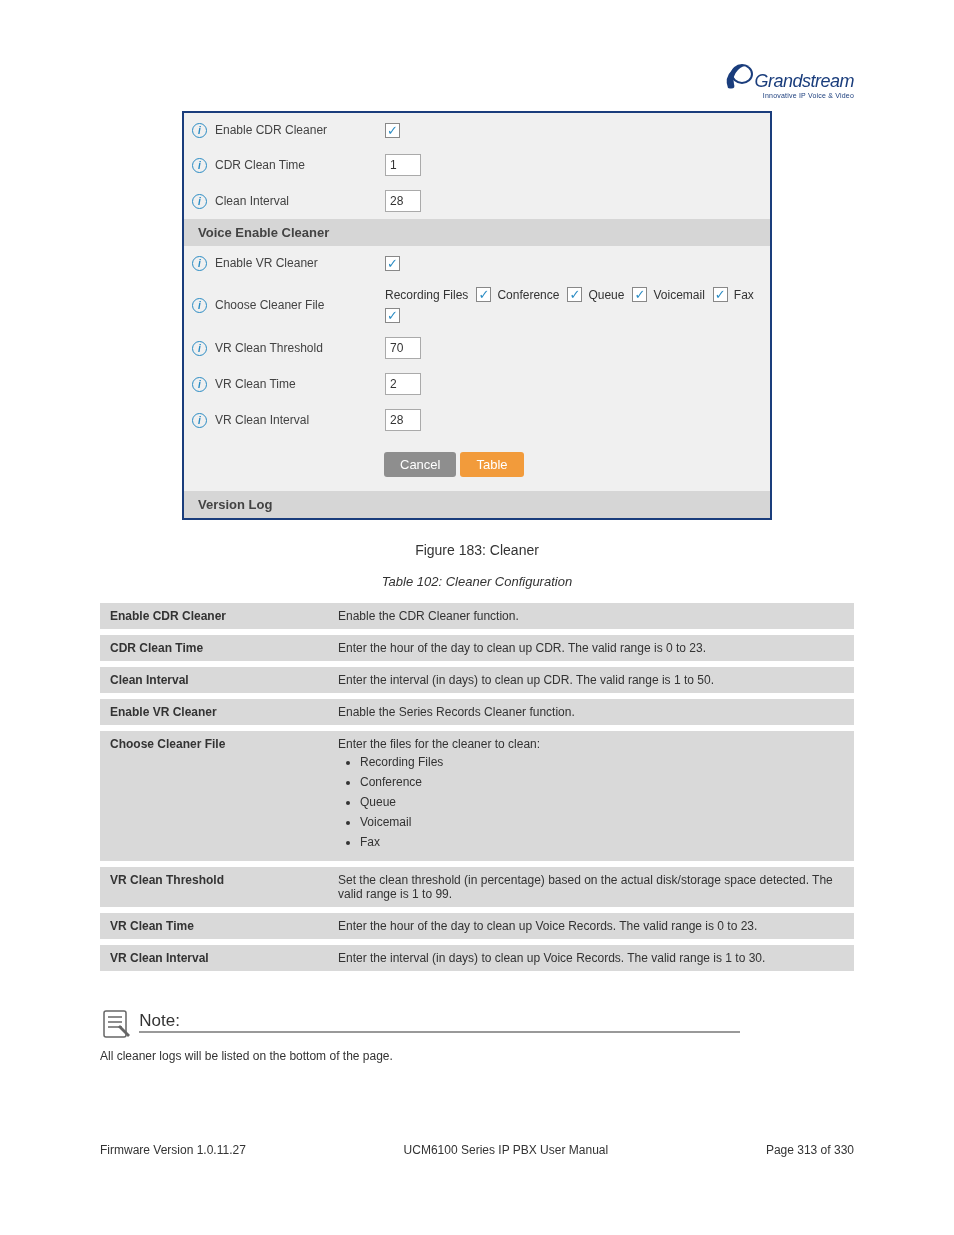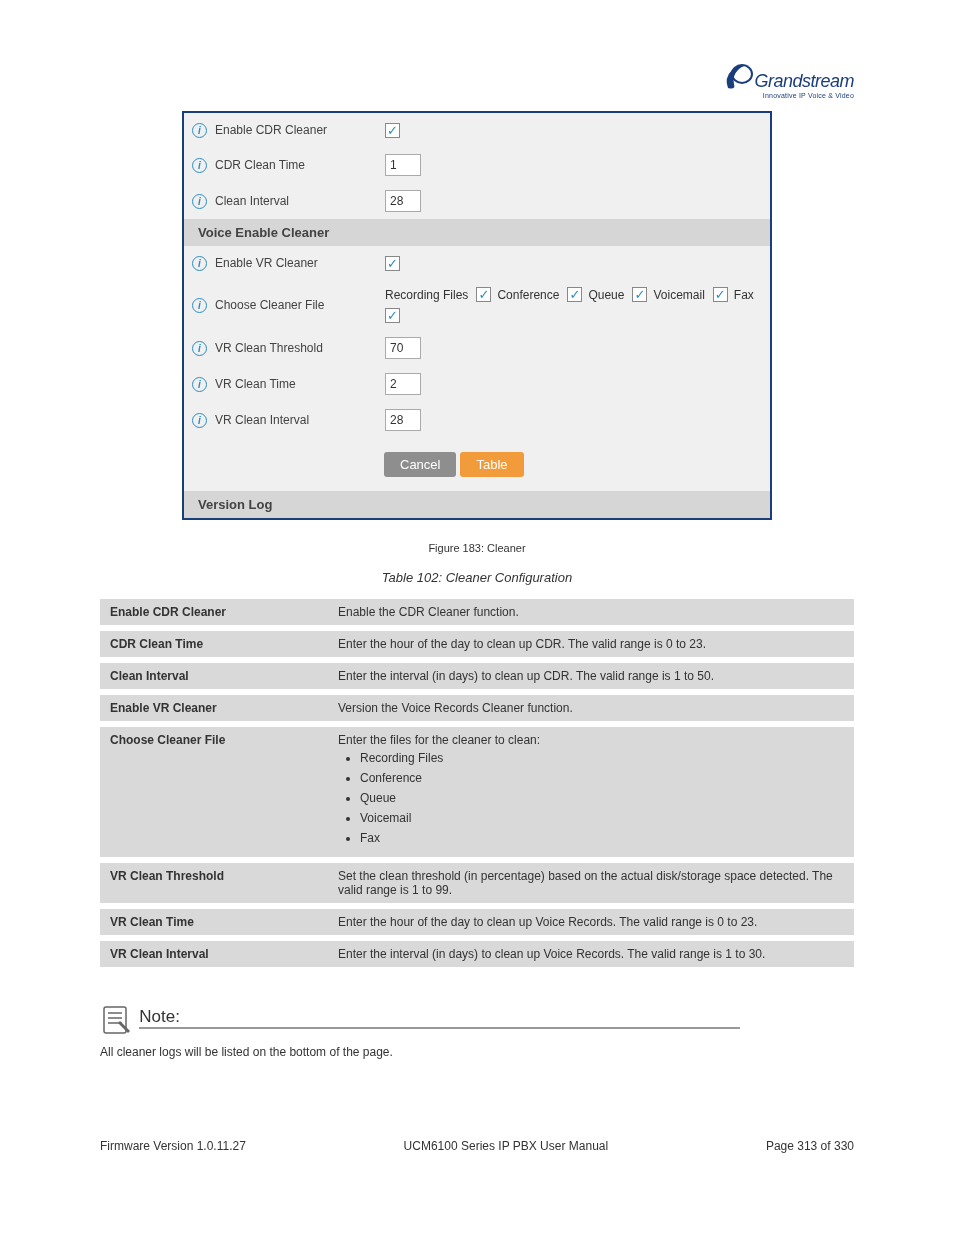--- a/index.html
+++ b/index.html
@@ -85,21 +85,21 @@
     padding: 5px 16px;
     color: #fff;
     font-size: 13px;
     cursor: pointer;
   }
   .btn-gray { background: #8e8e8e; }
   .btn-orange { background: #f29b3b; }
   .btn-blue { background: #5a93c8; padding: 5px 20px; }
   .clean-row { padding: 10px 8px 16px; }
 
-  .fig-caption { text-align: center; margin: 22px 0 16px; font-size: 11px; color: #333; }
+  .fig-caption { text-align: center; margin: 22px 0 16px; font-size: 14px; color: #333; }
   .tbl-caption { text-align: center; margin: 10px 0 8px; font-size: 13px; color: #333; font-style: italic; }
 
   table.spec {
     width: 754px;
     margin: 0 auto;
     border-collapse: separate;
     border-spacing: 0 6px;
   }
   table.spec td {
     background: #d9d9d9;
@@ -230,21 +230,21 @@
   <tr>
         <td class="k">CDR Clean Time</td>
         <td class="v">Enter the hour of the day to clean up CDR. The valid range is 0 to 23.</td>
       </tr>
   <tr>
         <td class="k">Clean Interval</td>
         <td class="v">Enter the interval (in days) to clean up CDR. The valid range is 1 to 50.</td>
       </tr>
   <tr>
         <td class="k">Enable VR Cleaner</td>
-        <td class="v">Version the Voice Records Cleaner function.</td>
+        <td class="v">Enable the Series Records Cleaner function.</td>
       </tr>
   <tr>
     <td class="k">Choose Cleaner File</td>
     <td class="v">
       <span>Enter the files for the cleaner to clean:</span>
       <ul>
         <li>Recording Files</li>
         <li>Conference</li>
         <li>Queue</li>
         <li>Voicemail</li>

